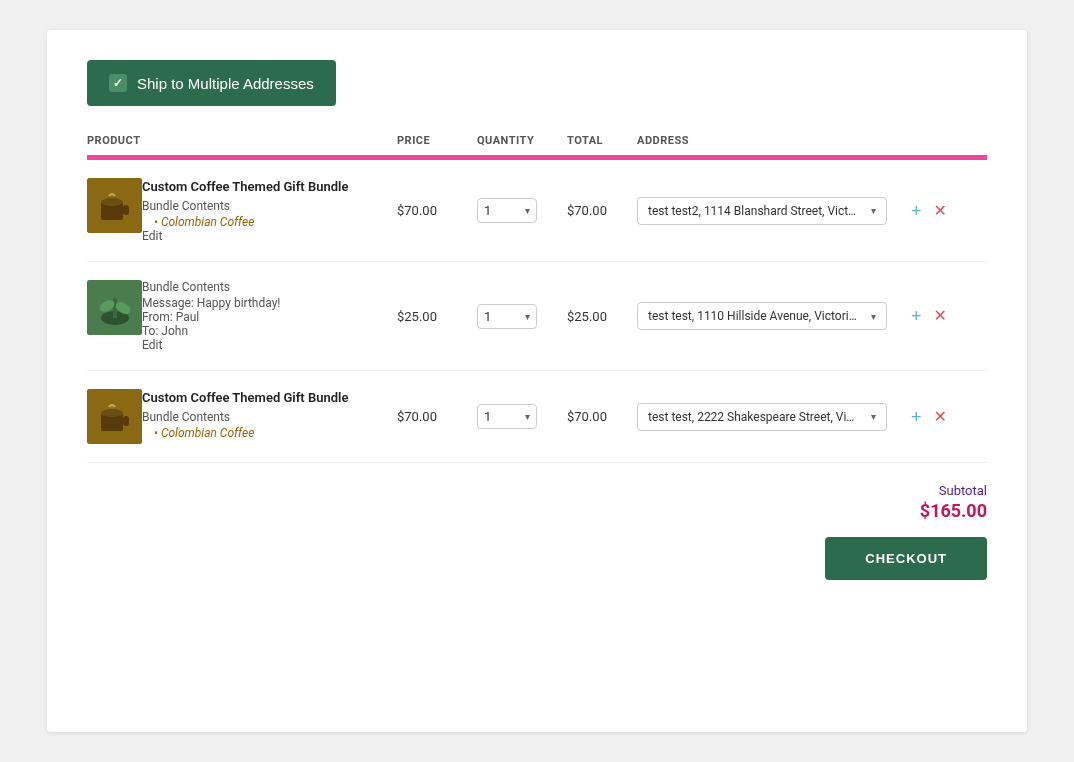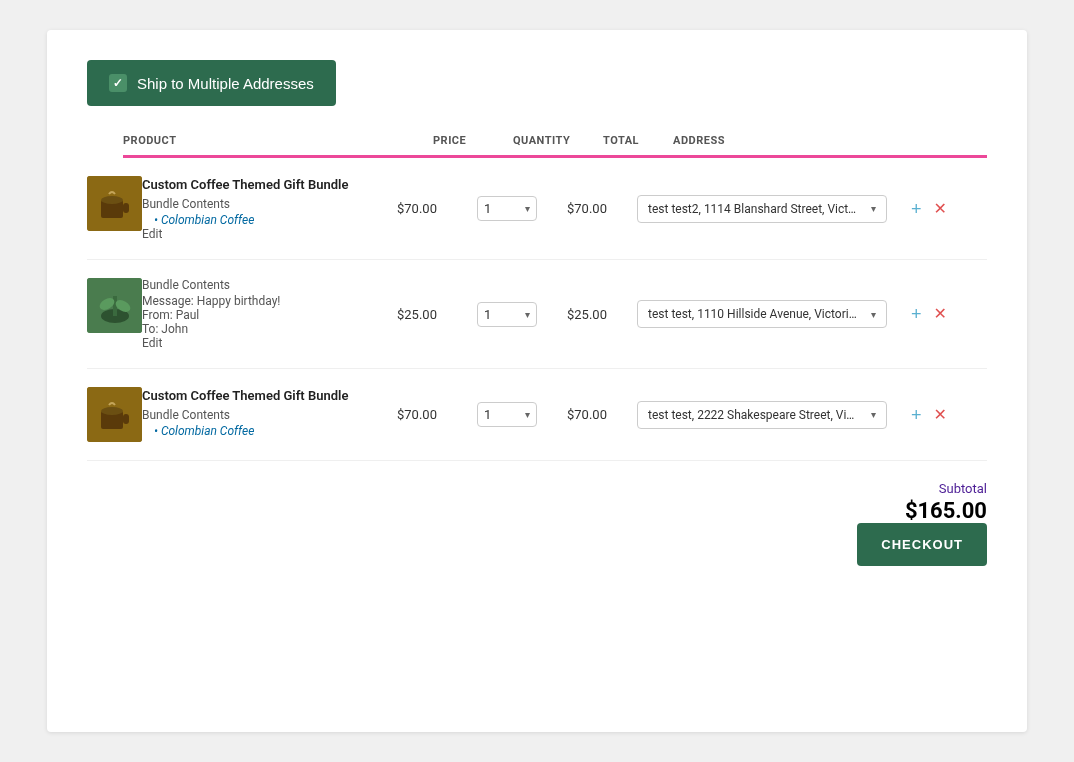--- a/index.html
+++ b/index.html
@@ -44,23 +44,22 @@
       align-items: center;
       justify-content: center;
       color: #fff;
       font-size: 12px;
       font-weight: bold;
     }
     .table-header {
       display: grid;
       grid-template-columns: 310px 80px 90px 70px 260px 1fr;
       padding: 0 0 8px 0;
-      border-bottom: 3px solid #ec4899;
+      border-bottom: 5px solid #ec4899;
       margin-bottom: 0;
-      margin-left: 36px;
     }
     .table-header span {
       font-size: 11px;
       font-weight: 700;
       color: #555;
       letter-spacing: 0.5px;
       text-transform: uppercase;
     }
     .product-row {
       display: grid;
@@ -96,21 +95,21 @@
       color: #222;
       line-height: 1.4;
       margin-bottom: 3px;
     }
     .product-details .bundle-contents-label {
       color: #555;
       font-size: 12px;
       margin-bottom: 2px;
     }
     .product-details .bullet-item {
-      color: #0369a1;
+      color: #a16207;
       font-size: 12px;
       font-style: italic;
       padding-left: 12px;
     }
     .product-details .bullet-item::before {
       content: '• ';
     }
     .product-details .meta-line {
       color: #555;
       font-size: 12px;
@@ -203,30 +202,31 @@
       flex-direction: column;
       align-items: flex-end;
       padding: 20px 0 10px 0;
     }
     .subtotal-label {
       font-size: 13px;
       color: #4c1d95;
       margin-bottom: 2px;
     }
     .subtotal-amount {
-      font-size: 22px;
+      font-size: 18px;
       font-weight: 700;
-      color: #000000;
+      color: #be185d;
+      margin-bottom: 16px;
     }
     .checkout-btn {
       background: #2d6b4e;
       color: #fff;
       border: none;
       border-radius: 4px;
-      padding: 14px 24px;
+      padding: 14px 40px;
       font-size: 13px;
       font-weight: 700;
       letter-spacing: 1px;
       cursor: pointer;
       text-transform: uppercase;
     }
   </style>
 </head>
 <body>
 

